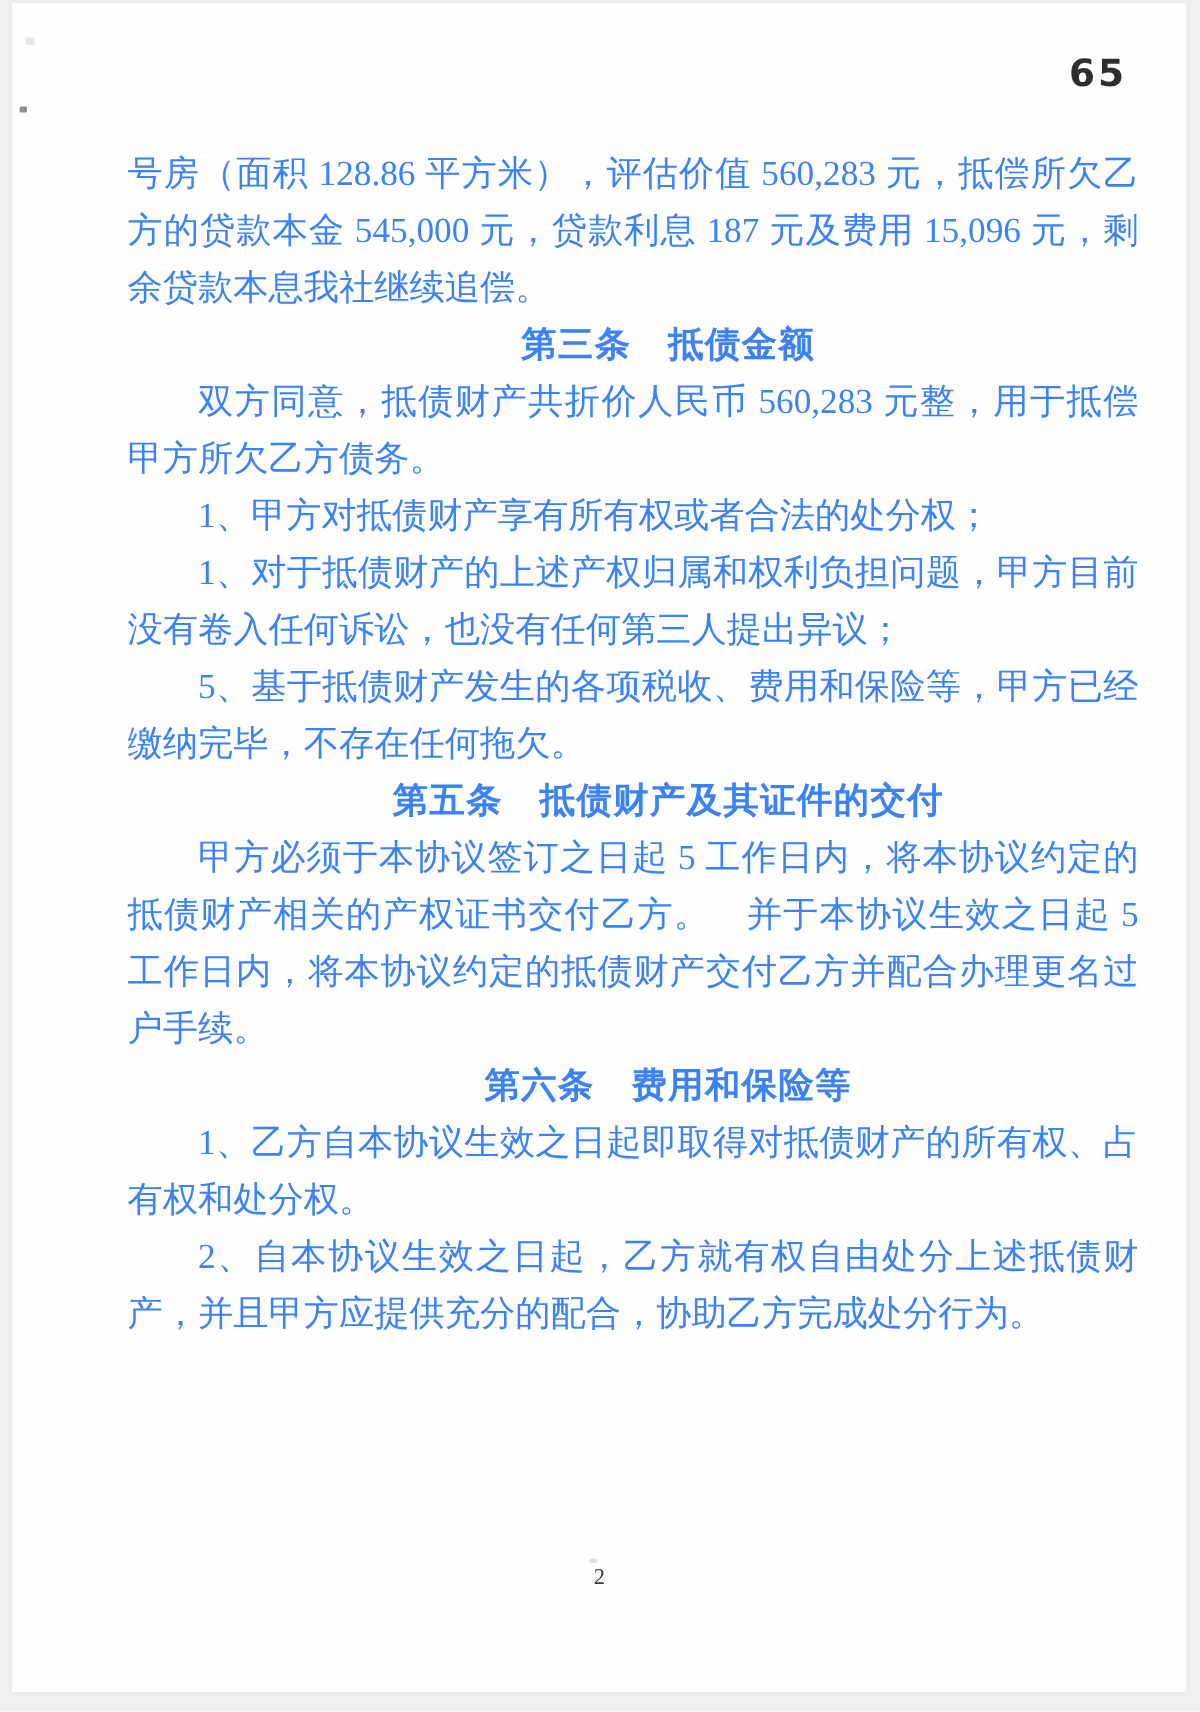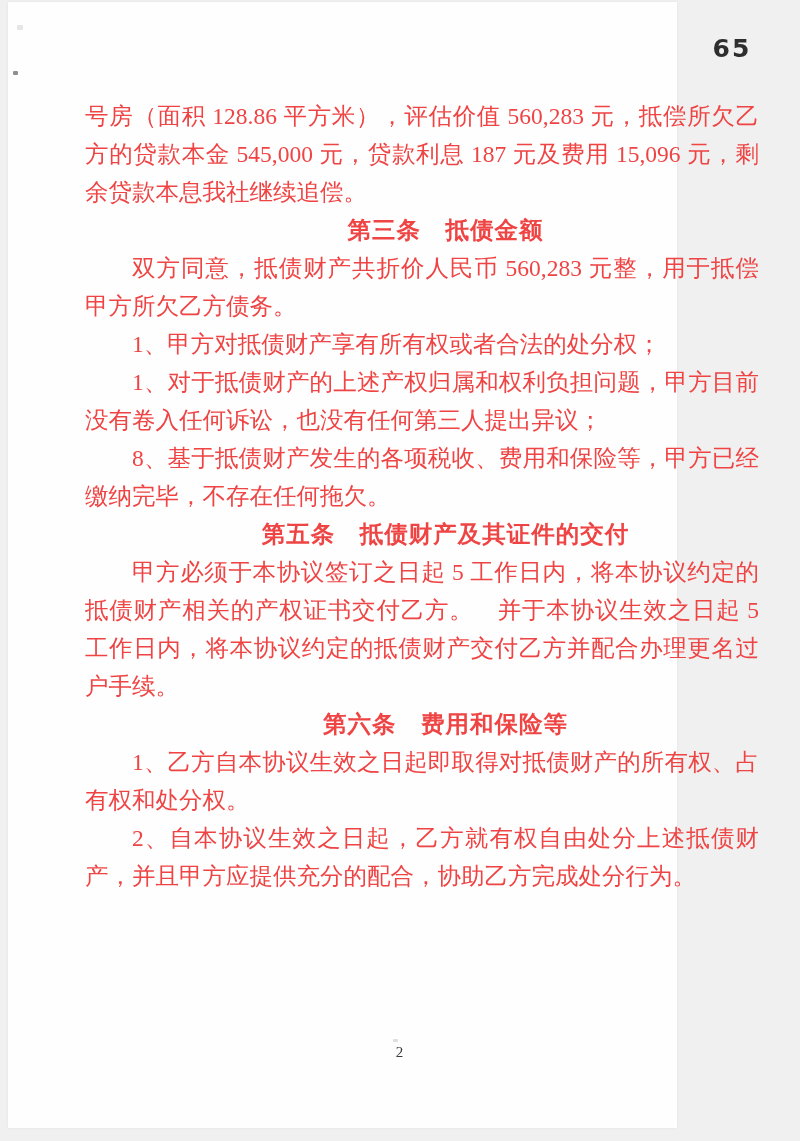--- a/index.html
+++ b/index.html
@@ -11,21 +11,21 @@
     height: 1141px;
     background: #f0f0f0;
     position: relative;
     overflow: hidden;
     font-family: "Liberation Serif", "DejaVu Serif", serif;
   }
   .page {
     position: absolute;
     left: 8px;
     top: 2px;
-    width: 669px;
+    width: 783px;
     height: 1126px;
     background: #fefefe;
     box-shadow: 0 0 3px rgba(0,0,0,0.06);
   }
   .corner-num {
     position: absolute;
     left: 700px;
     top: 32px;
     width: 48px;
     text-align: center;
@@ -35,21 +35,21 @@
     letter-spacing: 2px;
     color: #2e2e2e;
   }
   .content {
     position: absolute;
     left: 77px;
     top: 95px;
     width: 674px;
     font-size: 23.5px;
     line-height: 38px;
-    color: #ef4444;
+    color: #3b82f6;
     text-align: justify;
   }
   .content p {
     margin: 0;
     padding: 0;
   }
   .content p.indent {
     text-indent: 2em;
   }
   .content p.heading {
@@ -87,21 +87,21 @@
   <div class="speck s2"></div>
   <div class="speck s3"></div>
 
   <div class="content">
 
   <p class="body">号房（面积 128.86 平方米），评估价值 560,283 元，抵偿所欠乙方的贷款本金 545,000 元，贷款利息 187 元及费用 15,096 元，剩余贷款本息我社继续追偿。</p>
       <p class="heading indent">第三条　抵债金额</p>
       <p class="body indent">双方同意，抵债财产共折价人民币 560,283 元整，用于抵偿甲方所欠乙方债务。</p>
       <p class="body indent">1、甲方对抵债财产享有所有权或者合法的处分权；</p>
       <p class="body indent">1、对于抵债财产的上述产权归属和权利负担问题，甲方目前没有卷入任何诉讼，也没有任何第三人提出异议；</p>
-      <p class="body indent">8、基于抵债财产发生的各项税收、费用和保险等，甲方已经缴纳完毕，不存在任何拖欠。</p>
+      <p class="body indent">5、基于抵债财产发生的各项税收、费用和保险等，甲方已经缴纳完毕，不存在任何拖欠。</p>
       <p class="heading indent">第五条　抵债财产及其证件的交付</p>
       <p class="body indent">甲方必须于本协议签订之日起 5 工作日内，将本协议约定的抵债财产相关的产权证书交付乙方。　并于本协议生效之日起 5 工作日内，将本协议约定的抵债财产交付乙方并配合办理更名过户手续。</p>
       <p class="heading indent">第六条　费用和保险等</p>
       <p class="body indent">1、乙方自本协议生效之日起即取得对抵债财产的所有权、占有权和处分权。</p>
       <p class="body indent">2、自本协议生效之日起，乙方就有权自由处分上述抵债财产，并且甲方应提供充分的配合，协助乙方完成处分行为。</p>
     </div>
 
   <div class="footer-num">2</div>
 
 </div>

